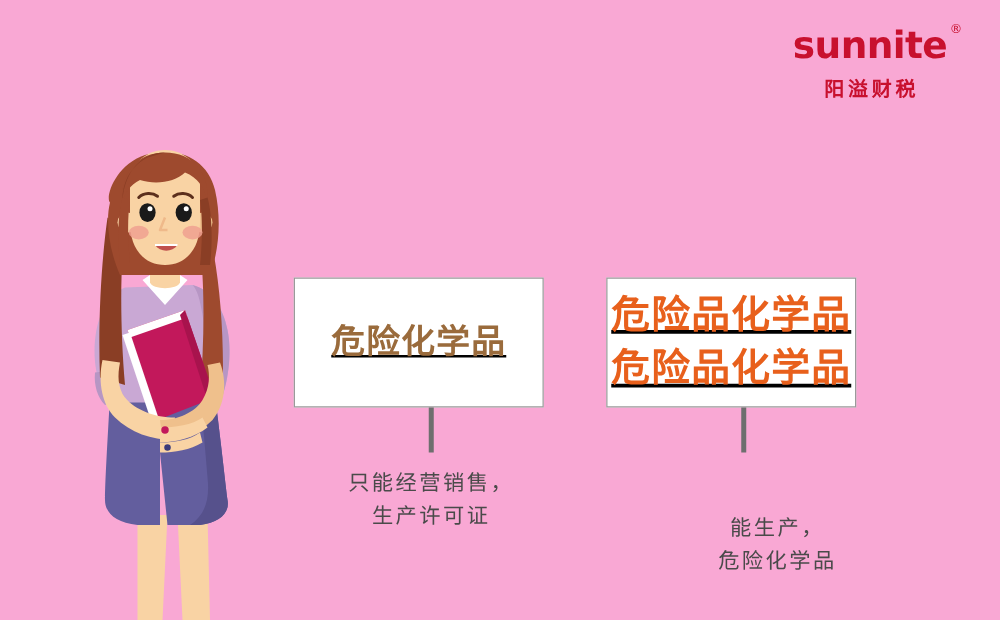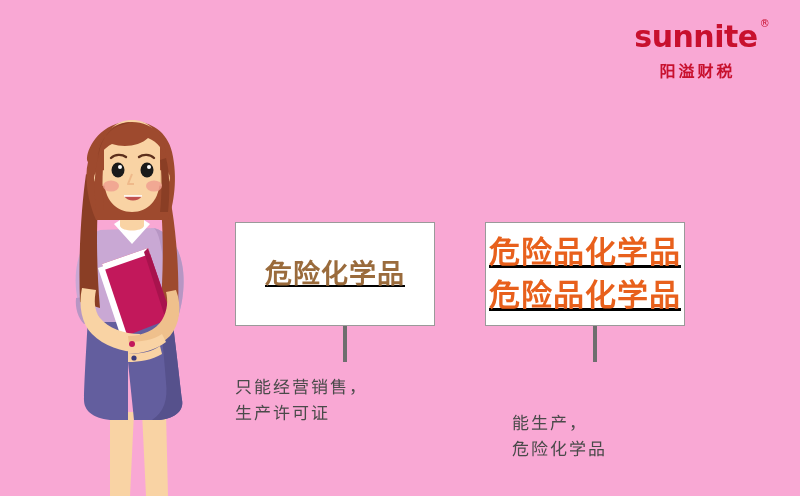--- a/index.html
+++ b/index.html
@@ -126,20 +126,21 @@
     background: #6e6e6e;
   }
   .connector-left  { left: 343px; }
   .connector-right { left: 593px; }
 
   
   .caption {
     position: absolute;
     top: 374px;
     width: 220px;
+    text-align: center;
     font-size: 17px;
     line-height: 1.55;
     color: #4a4a4a;
     letter-spacing: 2px;
     font-family: "DejaVu Serif", "Liberation Serif", serif;
   }
   .caption-left  { left: 235px; }
   .caption-right { left: 512px; margin-top: 36px; }
   .caption div { white-space: nowrap; }
 

